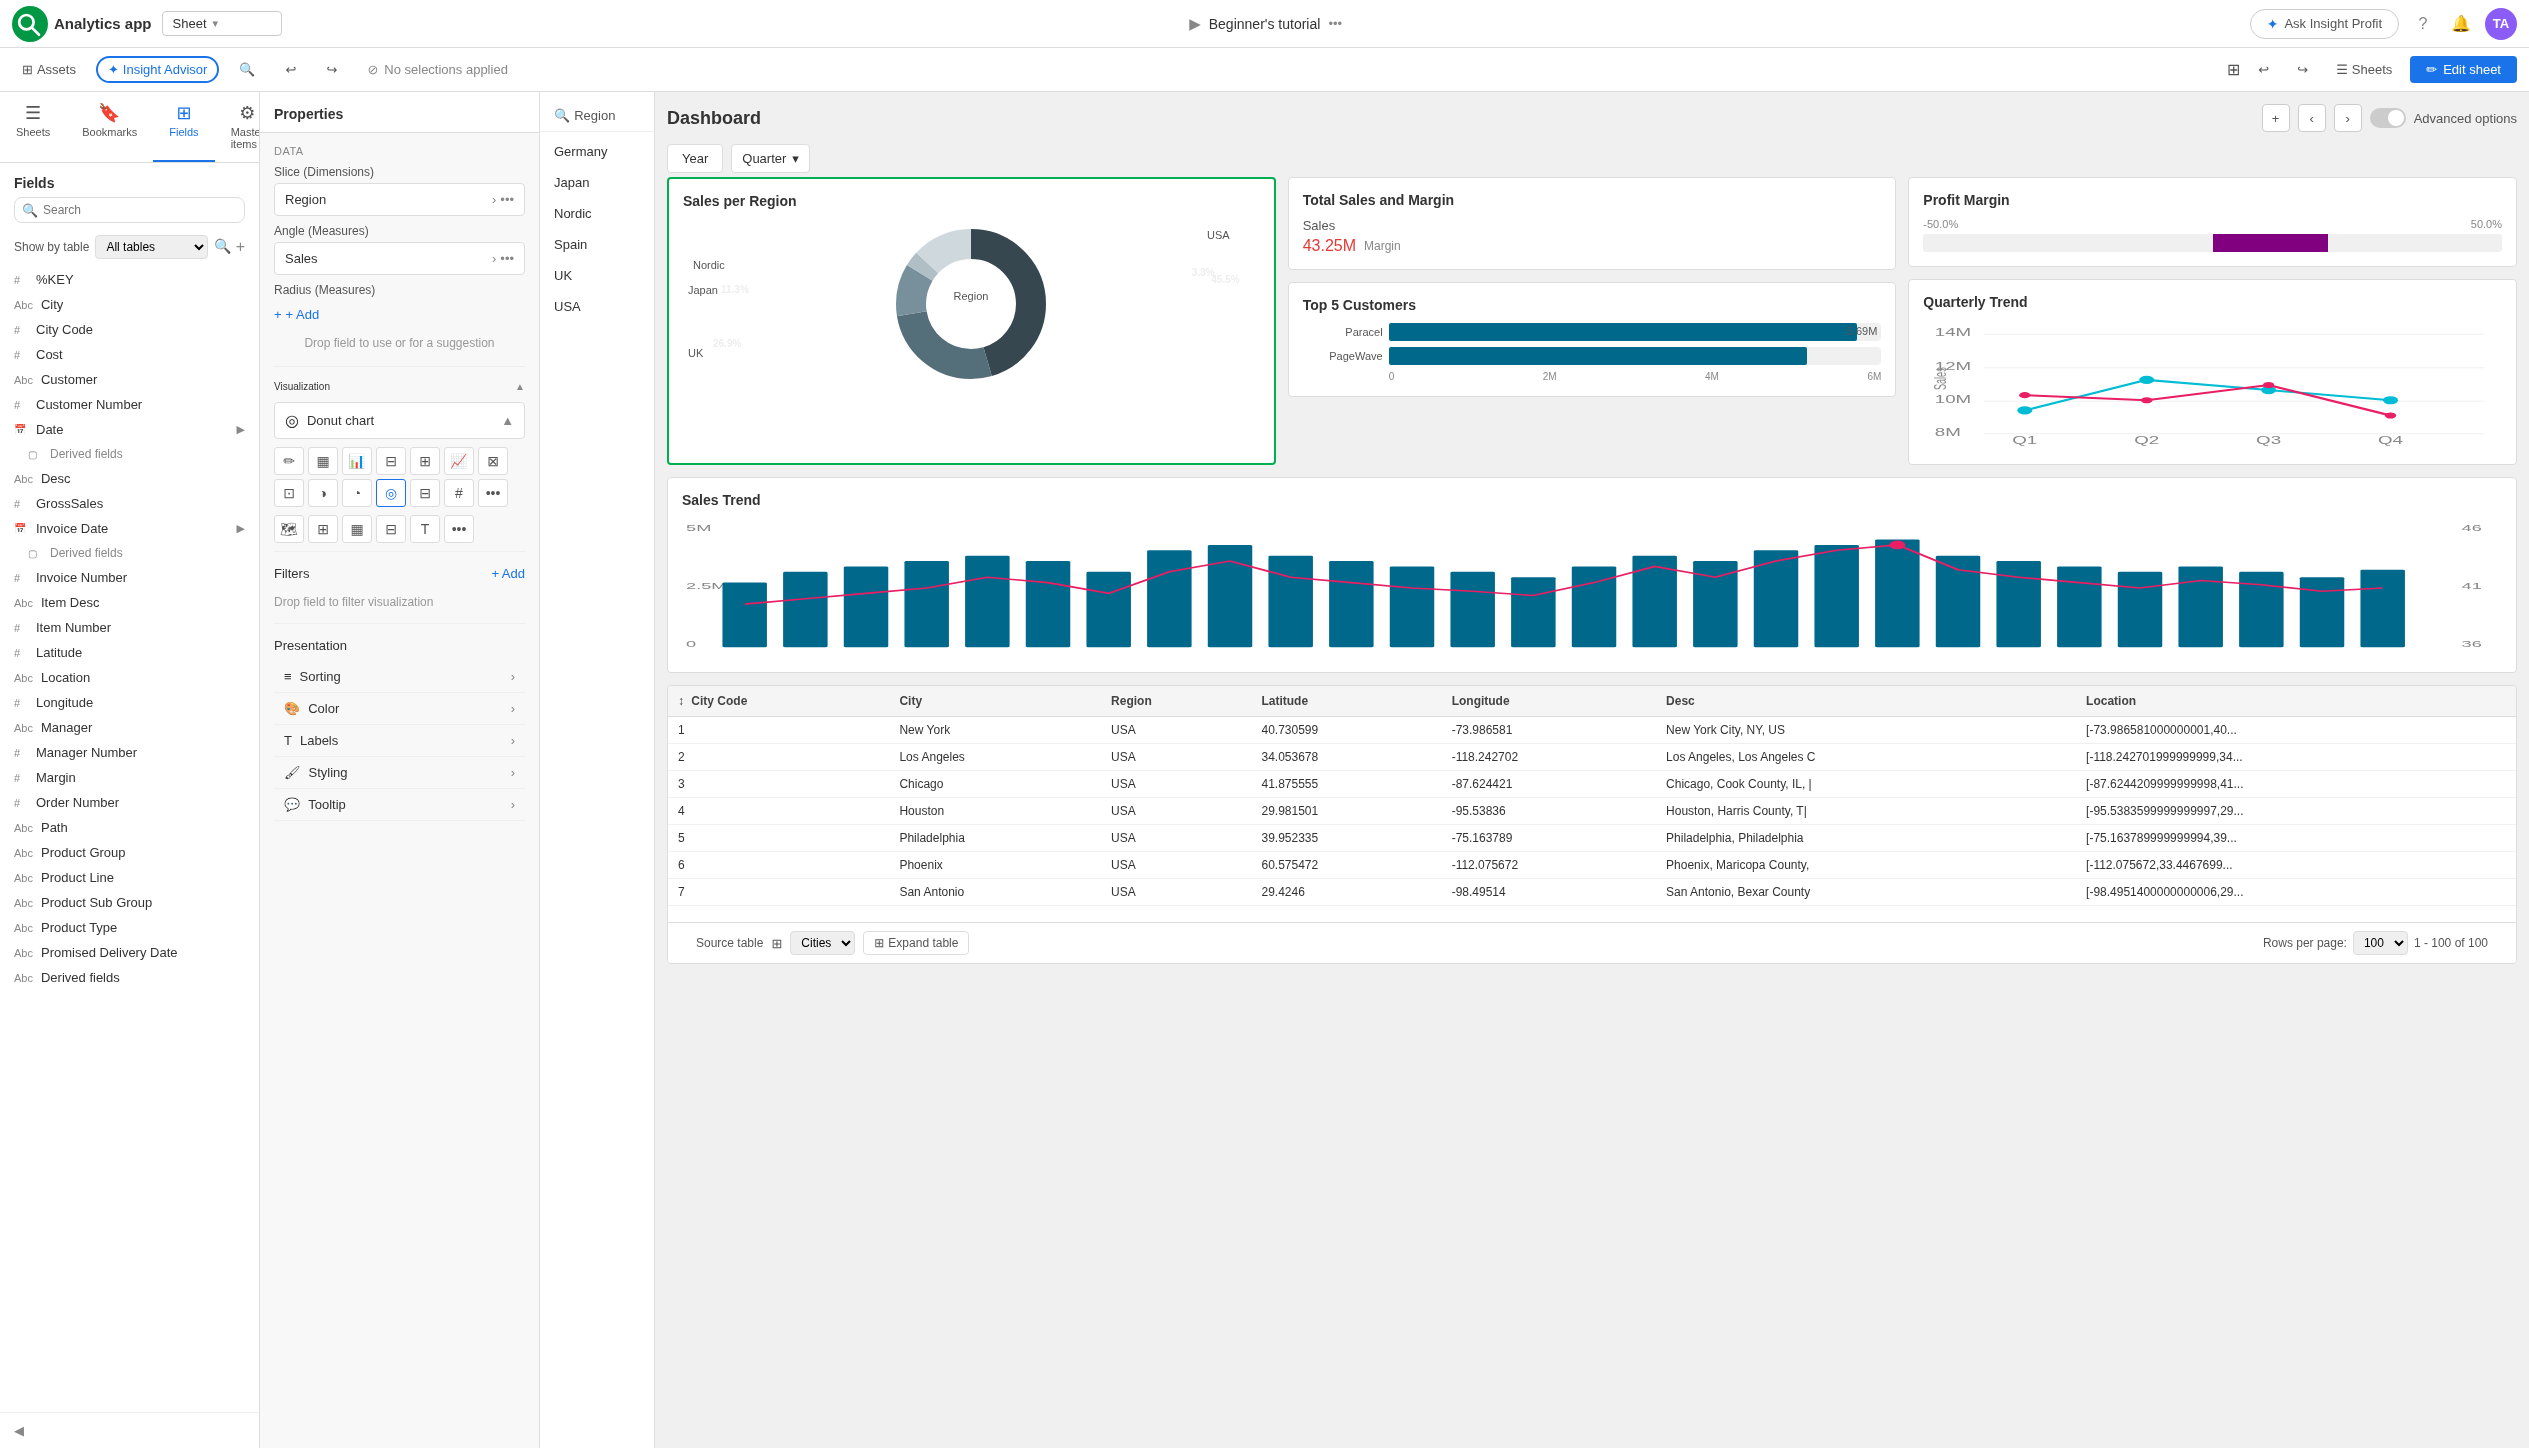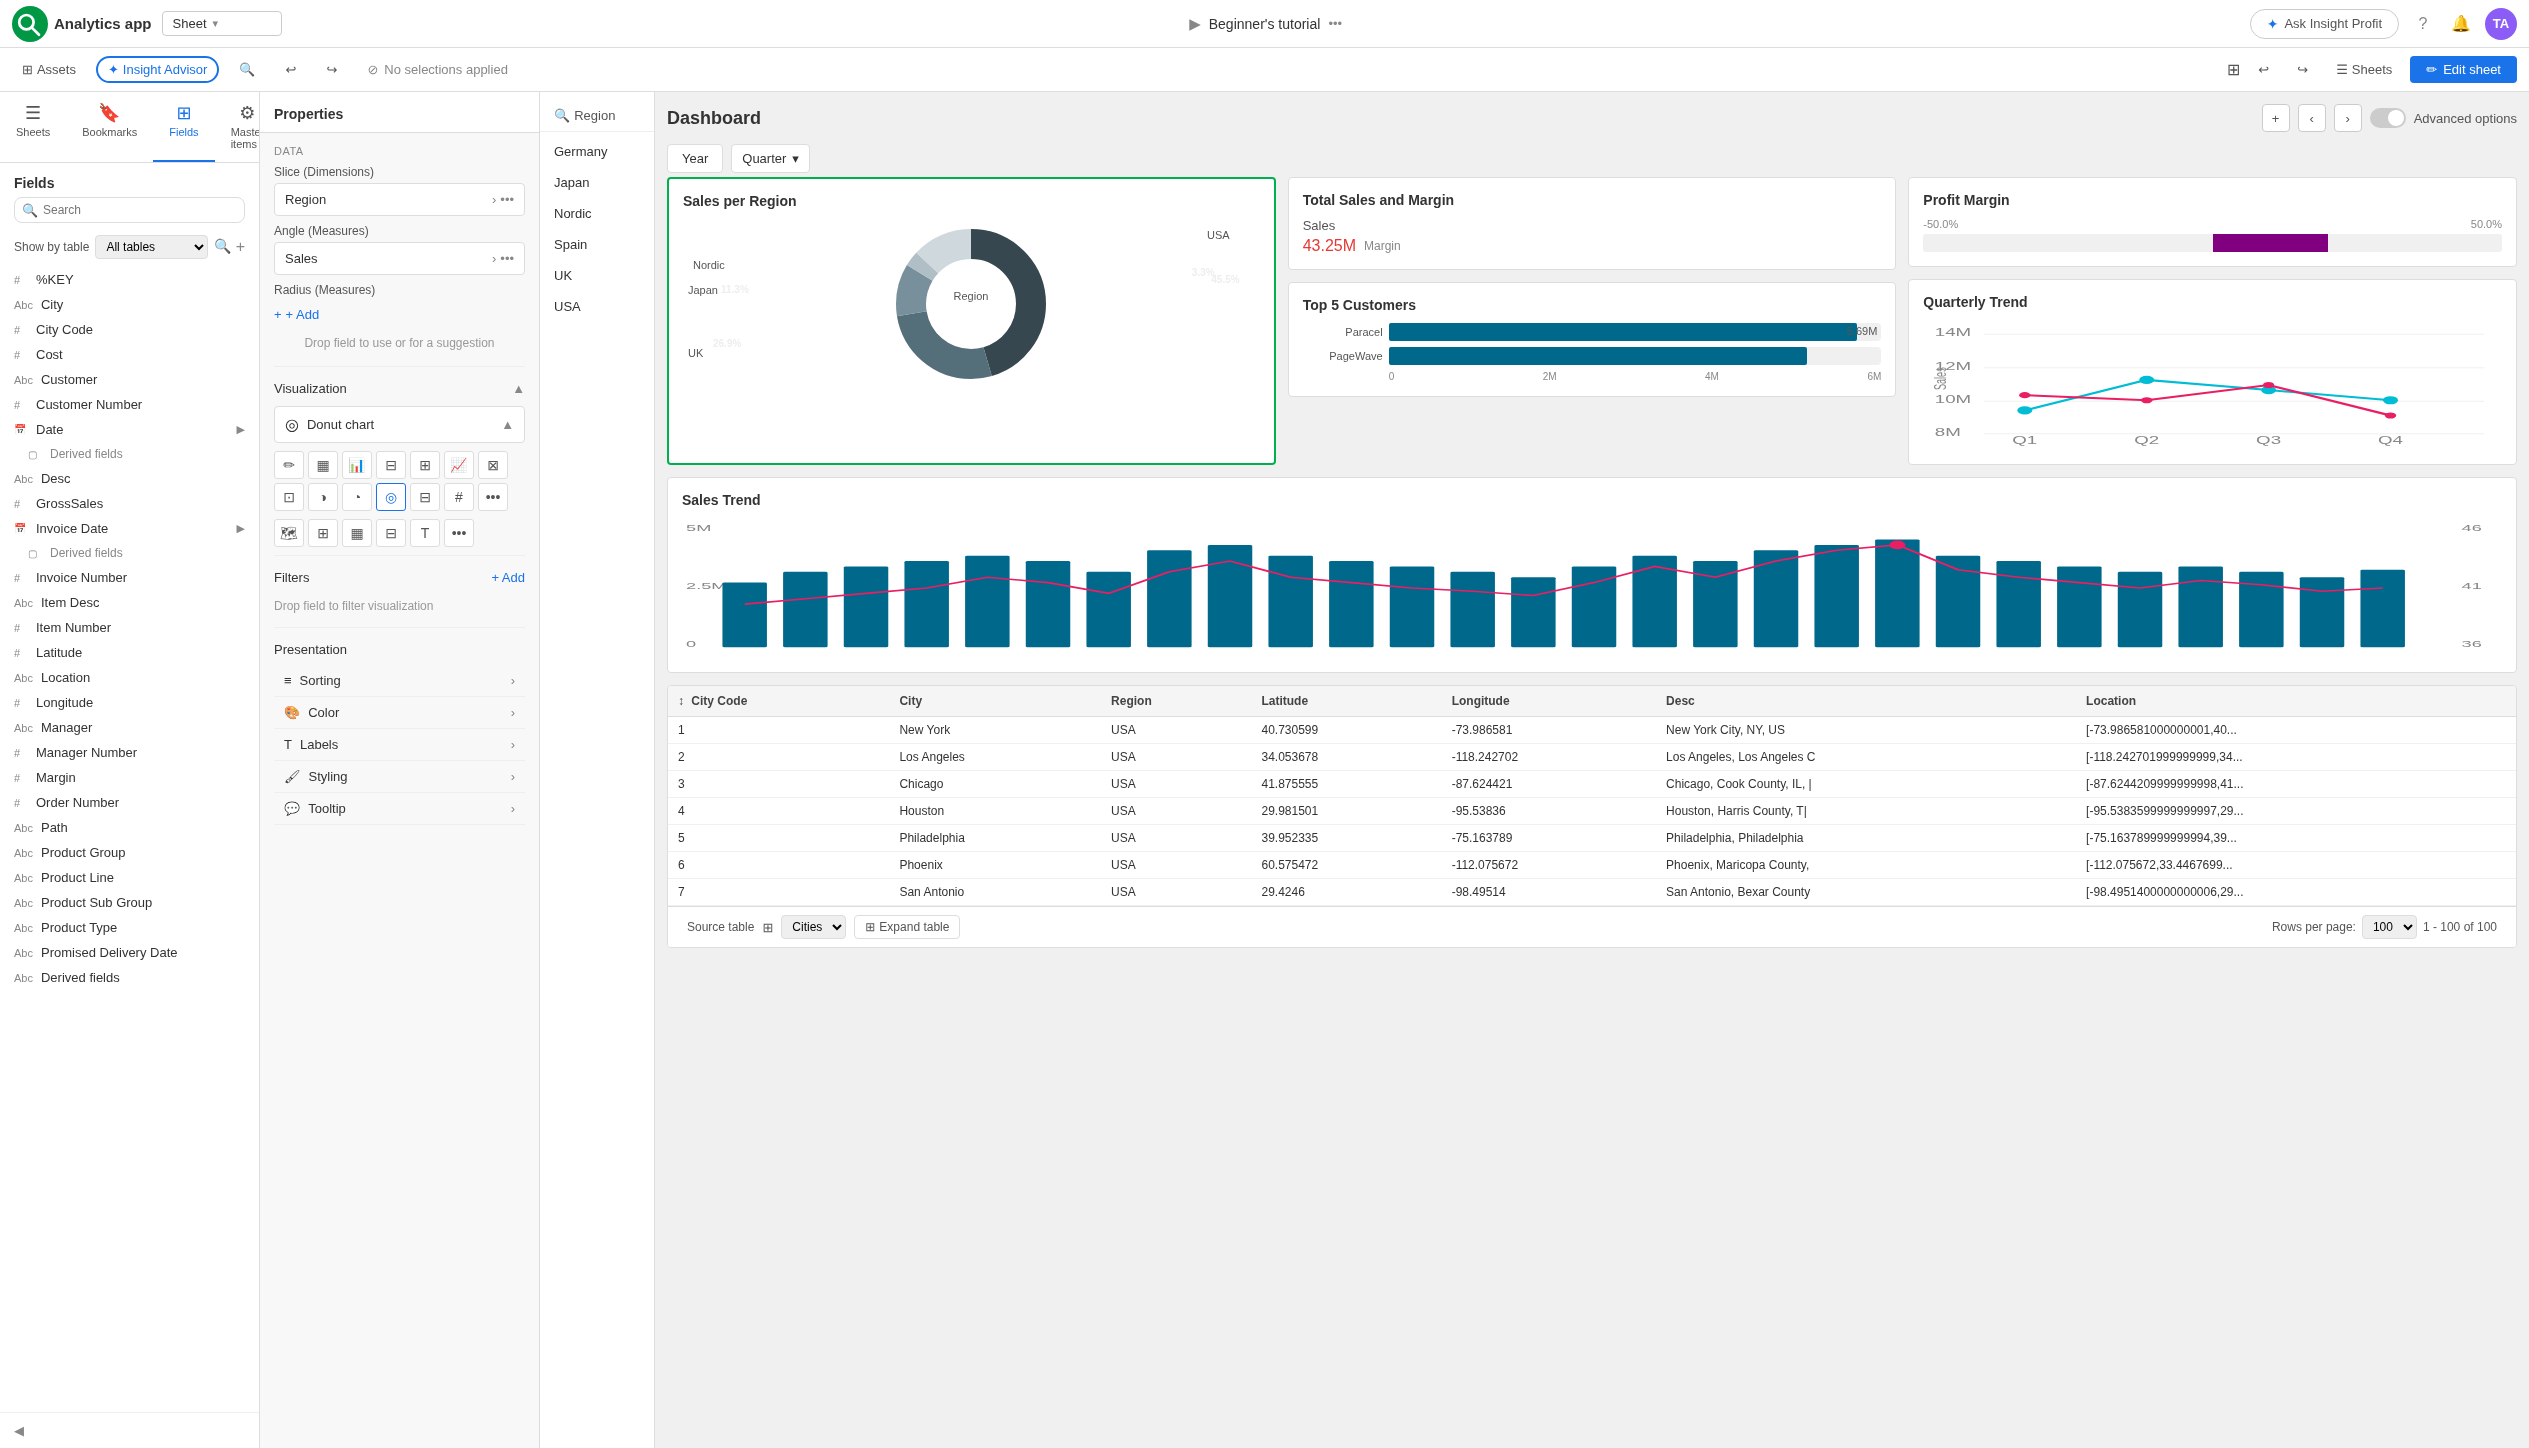--- a/index.html
+++ b/index.html
@@ -132,21 +132,21 @@
       color: #1a73e8; font-size: 13px; cursor: pointer;
       padding: 6px 0;
     }
     .props-drop-hint {
       font-size: 12px; color: #999; text-align: center;
       padding: 8px 0;
     }
     .viz-section { margin-top: 14px; }
     .viz-header {
       display: flex; align-items: center; justify-content: space-between;
-      font-weight: 500; font-size: 13px; margin-bottom: 10px;
+      font-weight: 500; font-size: 10px; margin-bottom: 10px;
     }
     .viz-type-row {
       display: flex; align-items: center; justify-content: space-between;
       background: #fff; border: 1px solid #ddd; border-radius: 4px;
       padding: 8px 10px; margin-bottom: 8px; cursor: pointer;
     }
     .viz-icons { display: flex; flex-wrap: wrap; gap: 4px; margin-bottom: 8px; }
     .viz-icon-btn {
       width: 30px; height: 28px; display: flex; align-items: center;
       justify-content: center; border: 1px solid #ddd; border-radius: 3px;
@@ -244,22 +244,22 @@
     .data-table-card { background: #fff; border-radius: 4px; border: 1px solid #ddd; overflow: hidden; }
     .data-table { width: 100%; border-collapse: collapse; font-size: 12px; }
     .data-table th {
       background: #f5f5f5; padding: 8px 10px; text-align: left;
       font-weight: 600; border-bottom: 1px solid #ddd; color: #444;
       white-space: nowrap;
     }
     .data-table td { padding: 6px 10px; border-bottom: 1px solid #f0f0f0; color: #333; }
     .table-footer {
       display: flex; align-items: center; justify-content: space-between;
-      padding: 8px 19px; background: #fff; border-top: 1px solid #ddd;
-      font-size: 12px; color: #555;
+      padding: 8px 28px; background: #fff; border-top: 1px solid #ddd;
+      font-size: 12px; color: #555; margin-top: 16px;
     }
     .source-table-info { display: flex; align-items: center; gap: 8px; }
     .expand-table-btn {
       display: flex; align-items: center; gap: 4px;
       border: 1px solid #ddd; border-radius: 4px;
       padding: 4px 10px; cursor: pointer; background: #fff;
       font-size: 12px; color: #555;
     }
     .rows-per-page { display: flex; align-items: center; gap: 6px; }
     .rows-select { border: 1px solid #ddd; border-radius: 4px; padding: 3px 6px; font-size: 12px; }

